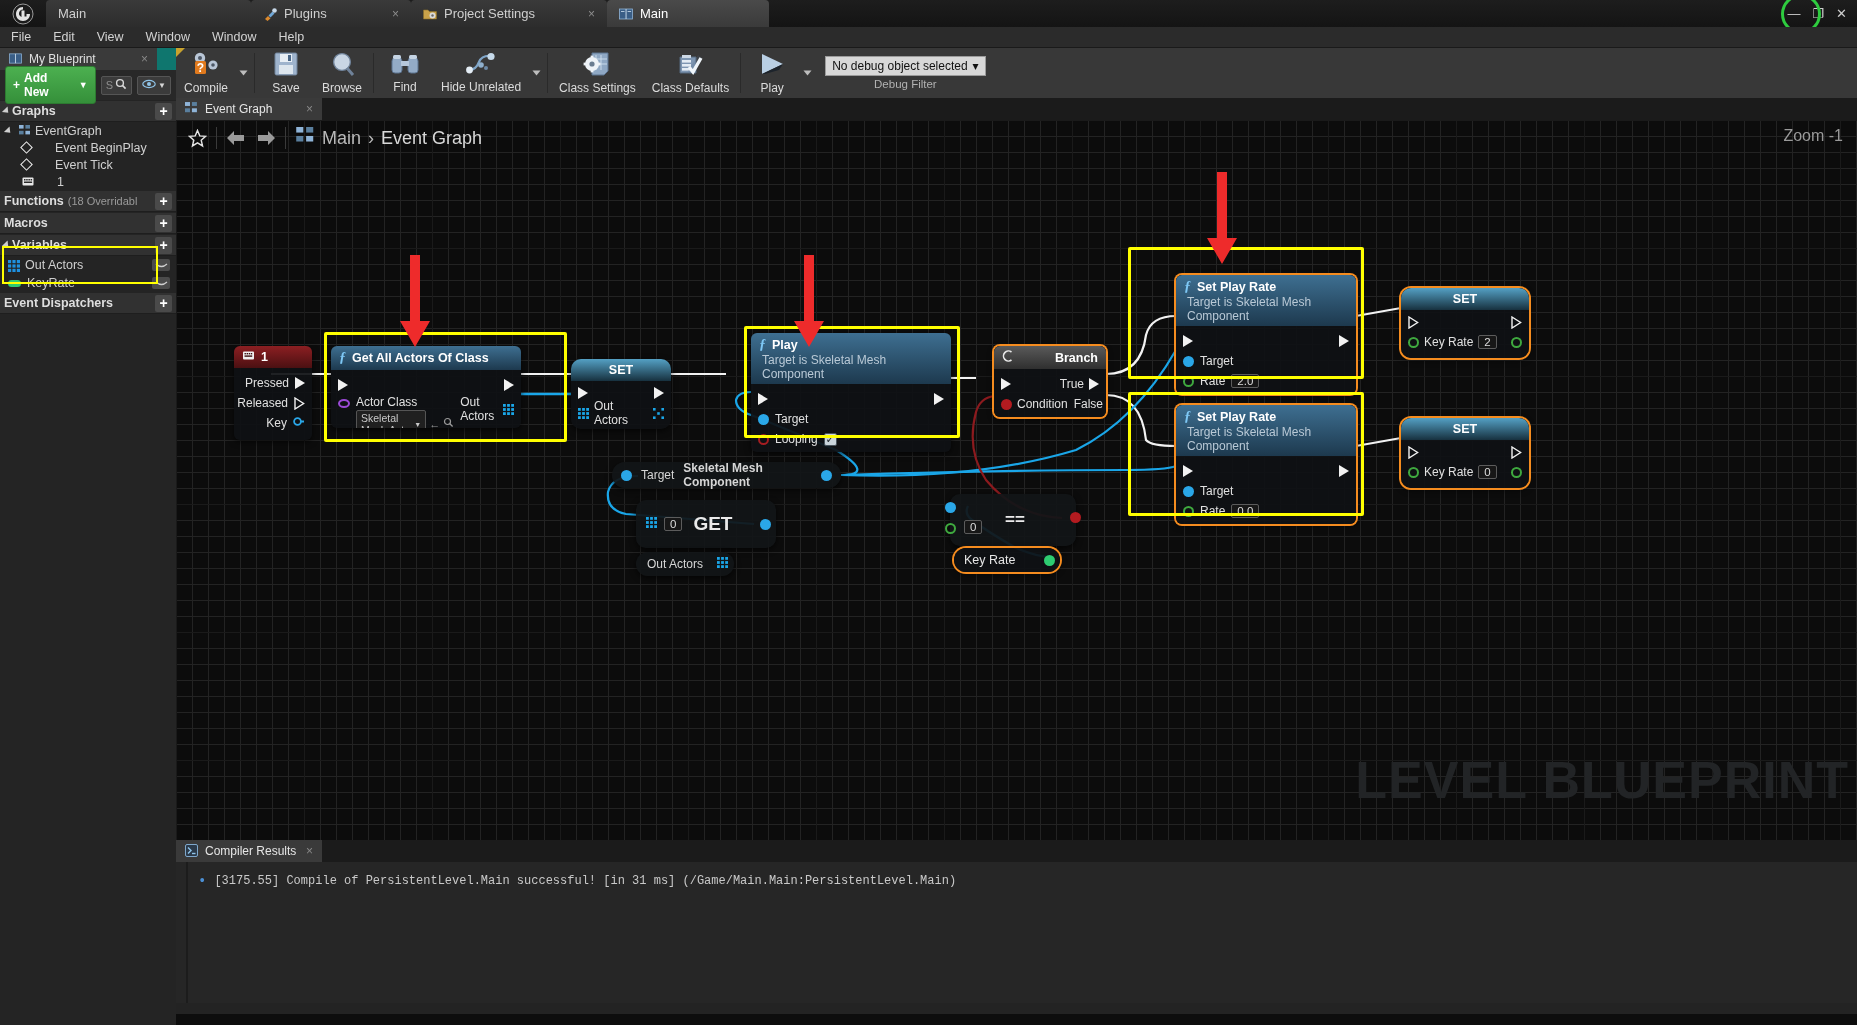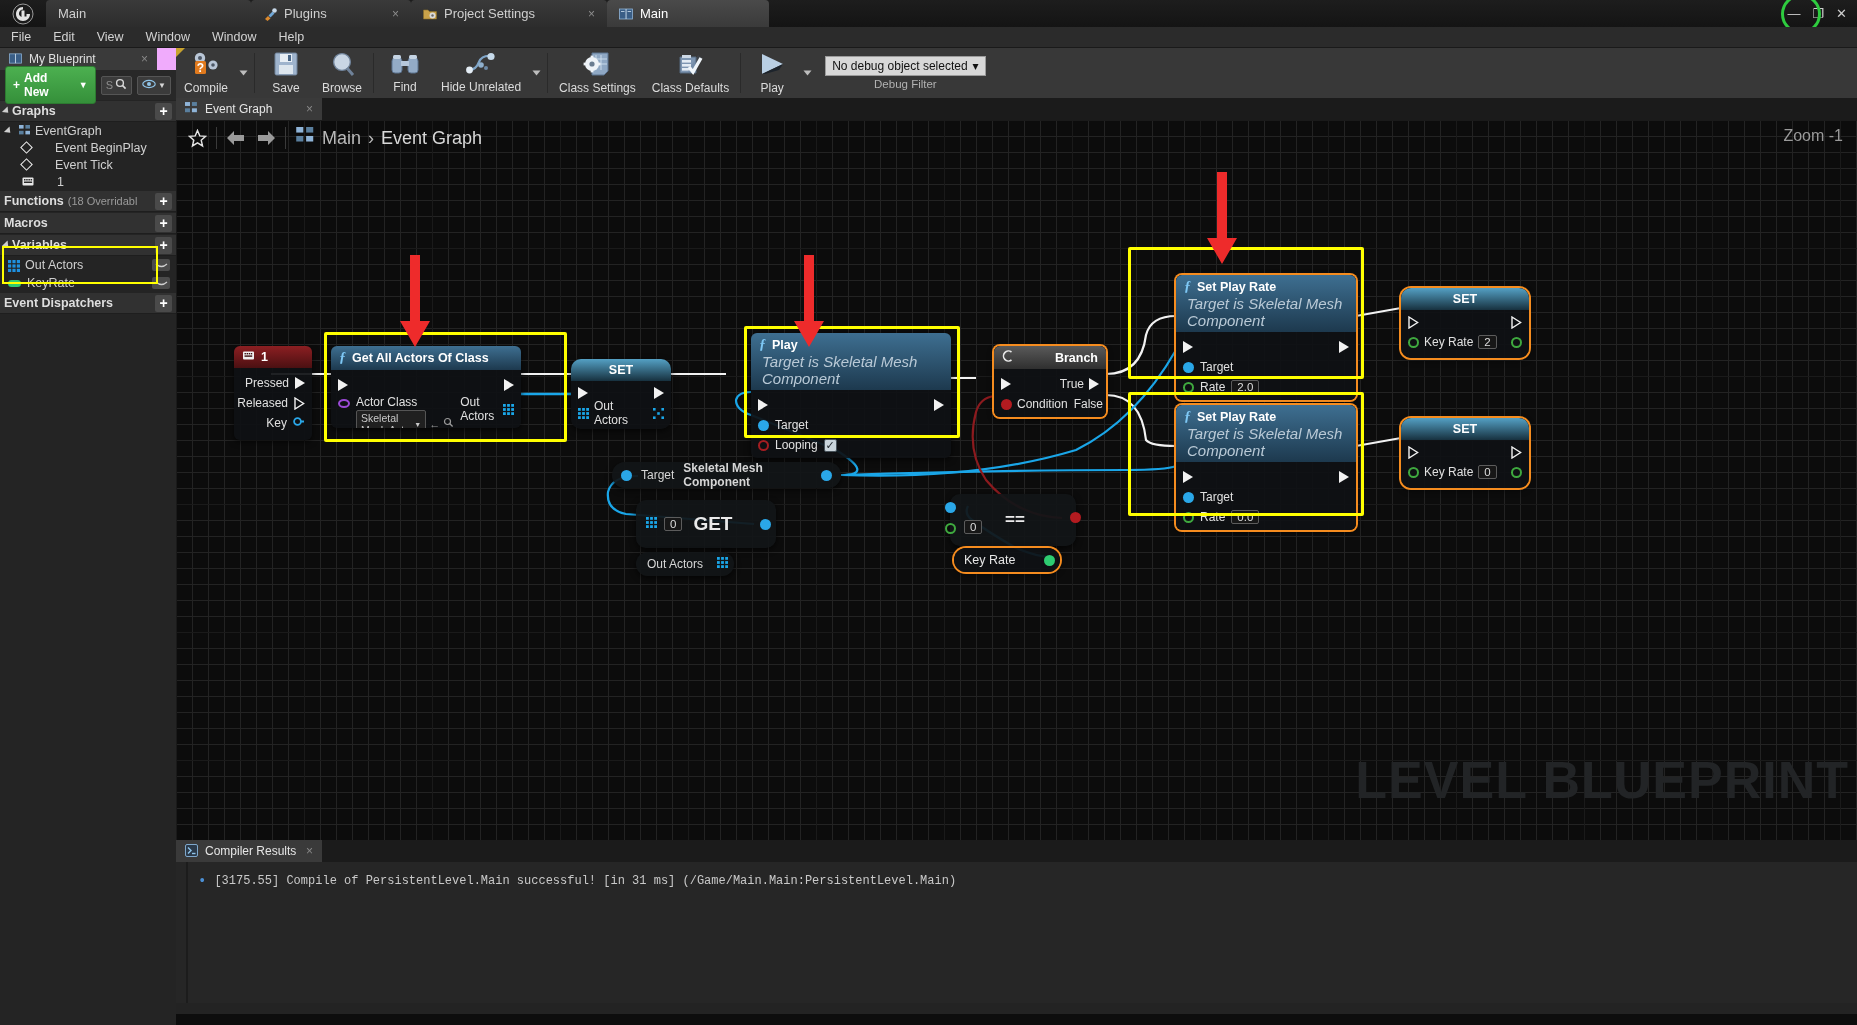--- a/index.html
+++ b/index.html
@@ -50,21 +50,21 @@
     background:#2b2b2b; display:flex; align-items:center;
     border-bottom:1px solid #1a1a1a;
   }
   #menubar .mi{ padding:0 11px; font-size:12.5px; color:#d3d3d3; line-height:21px; }
 
   
   #leftpanel{
     position:absolute; left:0; top:48px; width:176px; height:977px;
     background:#242424;
   }
-  #mybp-tabrow{ height:22px; background:#f0abfc; display:flex; align-items:flex-end; }
+  #mybp-tabrow{ height:22px; background:#0f766e; display:flex; align-items:flex-end; }
   #mybp-tab{
     height:22px; background:#3a3a3a; display:flex; align-items:center;
     gap:6px; padding:0 9px; font-size:12px; color:#e0e0e0; width:157px;
   }
   #mybp-tab .tab-x{ margin-left:auto; color:#888; }
   #addrow{
     height:30px; display:flex; align-items:center; gap:5px; padding:4px 5px;
     background:#282828;
   }
   #addnew{
@@ -169,21 +169,21 @@
   #watermark{
     position:absolute; right:8px; bottom:30px; font-size:52px; font-weight:bold;
     color:#222426; letter-spacing:1px; white-space:nowrap;
   }
 
   
   .node{ position:absolute; border-radius:6px; background:#0f1114ee;
          box-shadow:0 2px 6px #000a; overflow:hidden; }
   .nhdr{ padding:4px 8px 4px 8px; font-size:12.5px; font-weight:bold; color:#fff;
          display:flex; align-items:center; gap:6px; }
-  .nhdr .sub{ font-weight:normal; font-style:italic; color:#b9c9d6; font-size:15px; }
+  .nhdr .sub{ font-weight:normal; color:#b9c9d6; font-size:12px; }
   .nhdr-blue{ background:linear-gradient(#3e6f91,#1d394e); }
   .nhdr-red{  background:linear-gradient(#8c1f22,#4b1012); }
   .nhdr-gray{ background:linear-gradient(#5a5a5a,#2f2f2f);justify-content:space-between; }
   .nhdr-set{  background:linear-gradient(#54a0c4,#17313f); text-align:center; display:block; }
   .nbody{ padding:5px 7px 7px 7px; position:relative; }
   .prow{ display:flex; align-items:center; gap:6px; height:20px; font-size:12px; color:#e0e0e0;}
   .prow.right{ justify-content:flex-end; }
   .exec{ width:0;height:0; border-left:10px solid #f2f2f2;
          border-top:6px solid transparent; border-bottom:6px solid transparent; flex:none;}
   .exec-outline{ width:11px;height:13px; flex:none; }

